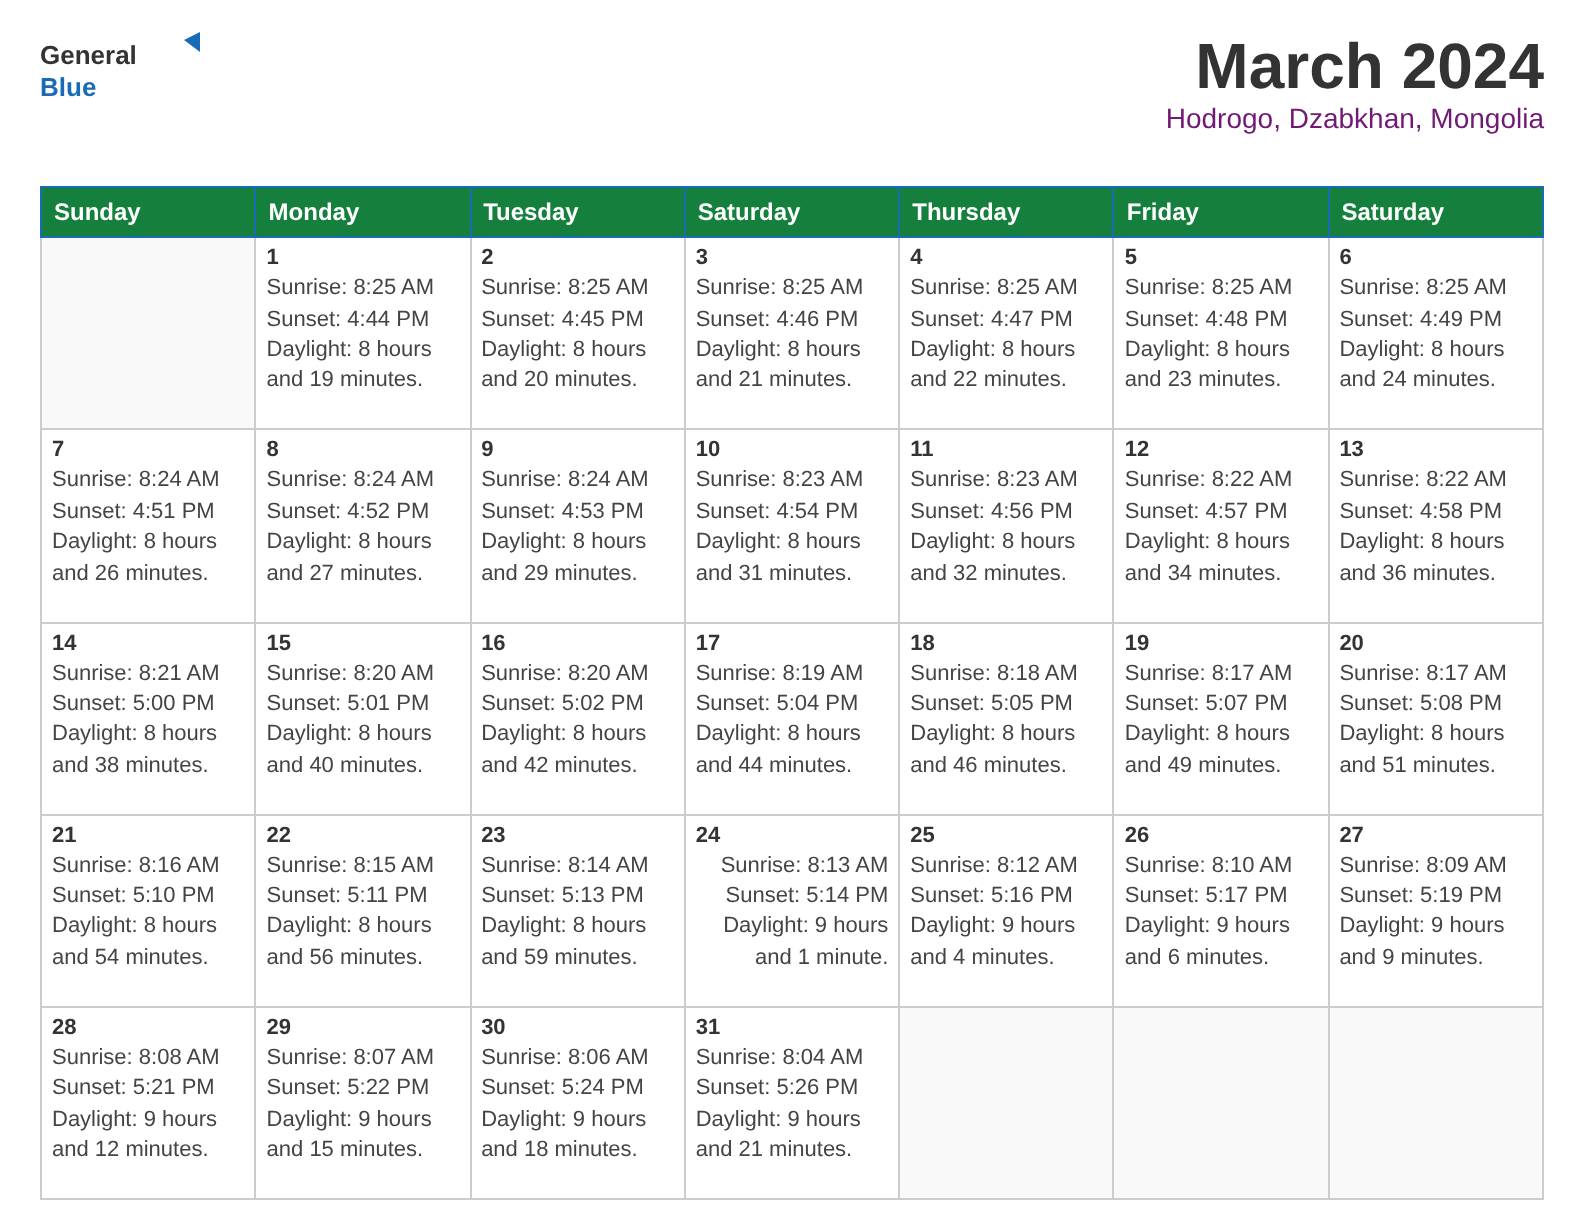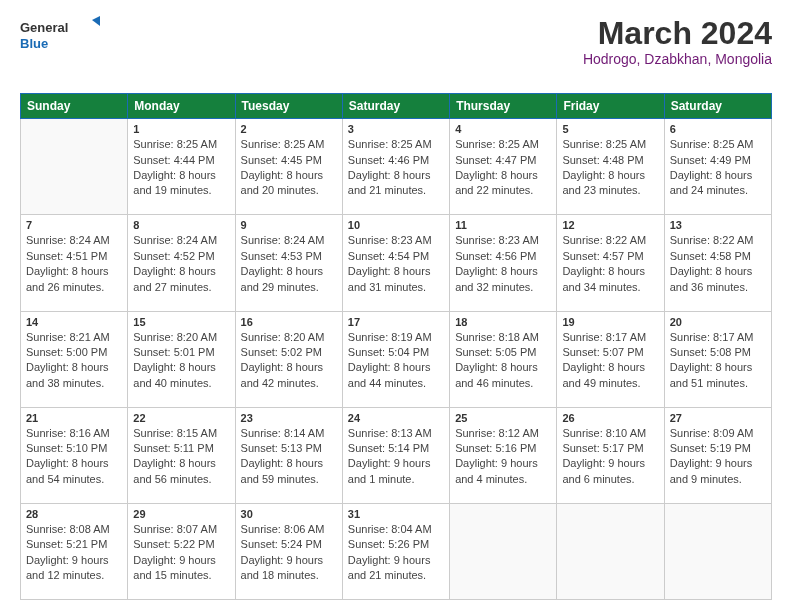--- a/index.html
+++ b/index.html
@@ -277,21 +277,21 @@
           </td>
           <td>
             <span class="day-number">23</span>
             <div class="day-info" style="white-space: pre-line;">Sunrise: 8:14 AM
 Sunset: 5:13 PM
 Daylight: 8 hours
 and 59 minutes.</div>
           </td>
           <td>
             <span class="day-number">24</span>
-            <div class="day-info" style="white-space: pre-line;">Sunrise: 8:13 AM
+            <div class="day-info" style="white-space: pre-line; text-align: right;">Sunrise: 8:13 AM
 Sunset: 5:14 PM
 Daylight: 9 hours
 and 1 minute.</div>
           </td>
           <td>
             <span class="day-number">25</span>
             <div class="day-info" style="white-space: pre-line;">Sunrise: 8:12 AM
 Sunset: 5:16 PM
 Daylight: 9 hours
 and 4 minutes.</div>

